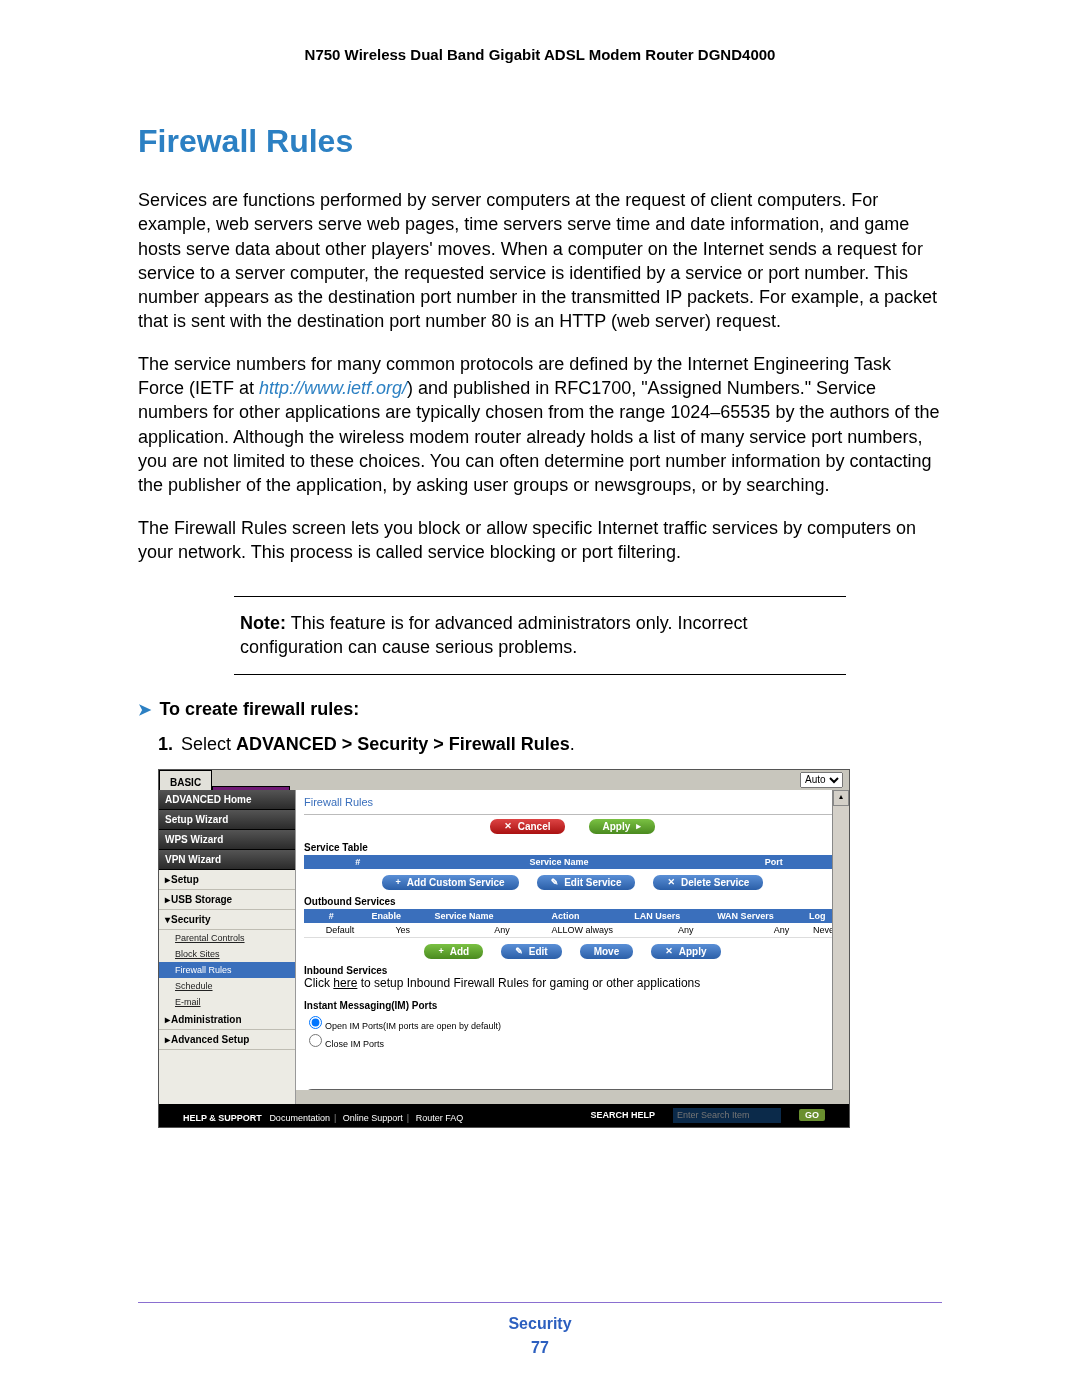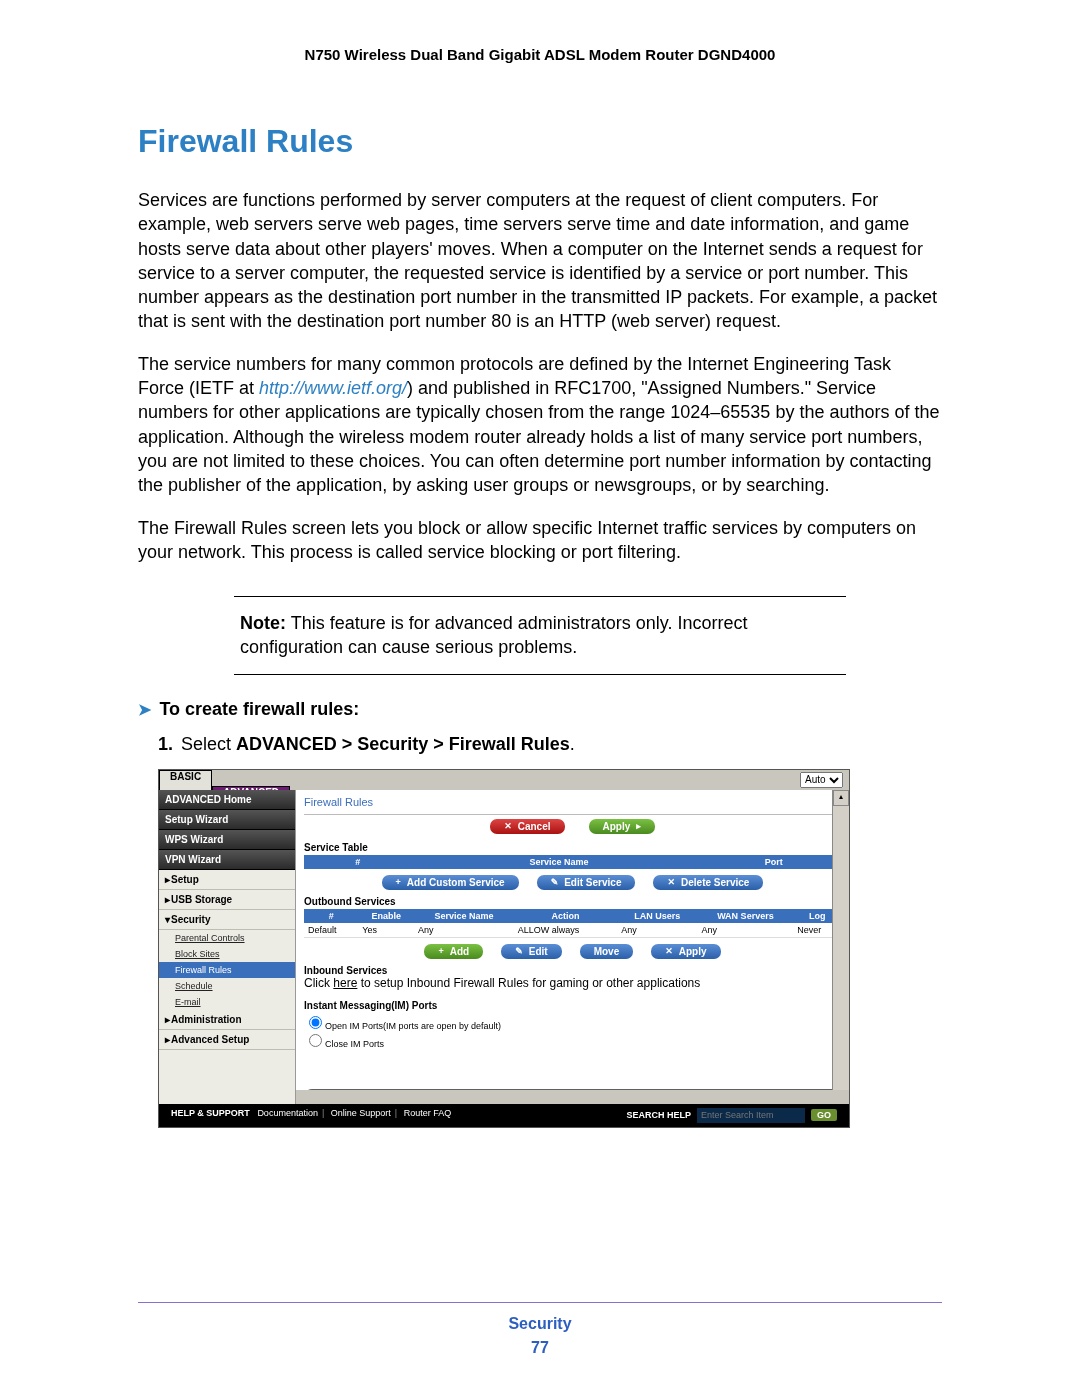--- a/index.html
+++ b/index.html
@@ -12,21 +12,21 @@
   .note-label { font-weight:bold; }
   .task-arrow { color:#2c80c3; font-size:16px; margin-right:8px; }
   .task-title { font-weight:bold; font-size:18px; margin:0 0 14px 0; }
   .step { font-size:18px; margin:0 0 14px 20px; }
   .step-num { font-weight:bold; margin-right:8px; }
   .step-bold { font-weight:bold; }
 
   
   .router-ui { width:690px; margin:6px 0 0 20px; border:1px solid #555; font-family: Arial, sans-serif; font-size:10px; background:#ecebe4; }
   .ru-tabs { display:flex; height:20px; background:#c8c6bd; }
-  .ru-tab { border:1px solid #000; border-bottom:none; padding:0 10px; font-size:10px; font-weight:bold; color:#000; background:#e2e1da; }
+  .ru-tab { border:1px solid #000; border-bottom:none; padding:6px 10px; font-size:10px; font-weight:bold; color:#000; background:#e2e1da; }
   .ru-tab.active { background:#701a75; color:#fff;margin-top:16px; }
   .ru-tabs-spacer { flex:1; }
   .ru-lang { display:flex; align-items:center; gap:4px; padding:0 6px; }
   .ru-lang select { font-size:10px; height:16px; }
   .ru-body { display:flex; background:#ecebe4; }
   .ru-sidebar { width:136px; background:#ecebe4; }
   .sb-primary { background:linear-gradient(to bottom,#545454,#2b2b2b); color:#fff; font-weight:bold; font-size:10px; padding:4px 6px; border-bottom:1px solid #000; }
   .sb-section { background:#ecebe4; color:#000; font-weight:bold; font-size:10px; padding:4px 6px; border-bottom:1px solid #bfbdb3; }
   .sb-caret { display:inline-block; width:6px; }
   .sb-sub { font-size:9px; padding:3px 6px 3px 16px; color:#222; }
@@ -38,32 +38,32 @@
   .panel-title { color:#3a6fbc; font-size:11px; padding:2px 0 6px 0; border-bottom:1px solid #bbb; margin-bottom:4px; }
   .btn-row { display:flex; justify-content:center; gap:24px; margin:2px 0 8px 0; }
   .gbtn { display:inline-flex; align-items:center; gap:6px; color:#fff; font-size:10px; font-weight:bold; padding:2px 14px; border-radius:7px; cursor:pointer; }
   .gbtn.red { background:linear-gradient(to bottom,#d44,#a11); }
   .gbtn.green { background:linear-gradient(to bottom,#7ac143,#4a8a1f); }
   .gbtn.blue { background:linear-gradient(to bottom,#5a8fd6,#2b5fa8); }
   .gbtn .icon { font-size:9px; }
   .ru-subhead { font-size:10px; font-weight:bold; margin-top:6px; }
   .ru-table { width:100%; border-collapse:collapse; margin-top:2px; font-size:9px; }
   .ru-table th { background:#3a6fbc; color:#fff; font-weight:bold; padding:2px 4px; text-align:center; }
-  .ru-table td { background:#fff; border-bottom:1px solid #ddd; padding:2px 4px; text-align:left; }
+  .ru-table td { background:#fff; border-bottom:1px solid #ddd; padding:2px 4px; text-align:right; }
   .svc-btn-row { display:flex; justify-content:center; gap:18px; margin:6px 0; }
   .im-options { font-size:9px; margin-top:2px; }
   .im-options label { display:block; }
   .helpcenter-bar { margin-top:40px; display:flex; align-items:center; justify-content:space-between; background:linear-gradient(to bottom,#616161,#3e3e3e); color:#fff; font-size:10px; padding:3px 8px; border-radius:8px 8px 0 0; }
   .hc-left { display:flex; align-items:center; gap:6px; font-weight:bold; }
   .hc-q { display:inline-flex; align-items:center; justify-content:center; width:14px; height:14px; border-radius:50%; background:#7ac143; color:#fff; font-weight:bold; font-size:10px; }
   .hc-scroll { height:14px; background:#c8c6bd; }
-  .hs-bar { display:flex; align-items:flex-start; justify-content:space-between; background:#000; color:#fff; font-size:9px; padding:4px 12px; }
+  .hs-bar { display:flex; align-items:flex-end; justify-content:space-between; background:#000; color:#fff; font-size:9px; padding:4px 24px; }
   .hs-left a { color:#fff; text-decoration:none; }
   .hs-left .sep { margin:0 4px; color:#888; }
-  .hs-right { display:flex; align-items:center; gap:6px; }
+  .hs-right { display:flex; align-items:center; gap:18px; }
   .hs-input { width:100px; height:13px; font-size:9px; background:#0b2a4a; color:#cfd8e2; border:none; padding:1px 4px; }
   .hs-go { background:#6a8f2f; color:#fff; font-size:9px; font-weight:bold; padding:1px 6px; border-radius:2px; cursor:pointer; }
   .ru-vscroll { position:absolute; right:0; top:0; width:16px; height:100%; background:#d4d0c8; border-left:1px solid #888; }
   .ru-vscroll .arrow { height:14px; background:#d4d0c8; border:1px solid #888; font-size:8px; text-align:center; line-height:12px; }
 
   .footer-section { position:absolute; left:0; right:0; bottom:40px; text-align:center; }
   .footer-rule { border:none; border-top:1px solid #8a6fd0; width:804px; margin:0 auto 12px auto; }
   .footer-cat { color:#2c5fbf; font-weight:bold; font-size:16px; }
   .footer-page { color:#2c5fbf; font-weight:bold; font-size:16px; margin-top:6px; }
 </style>

